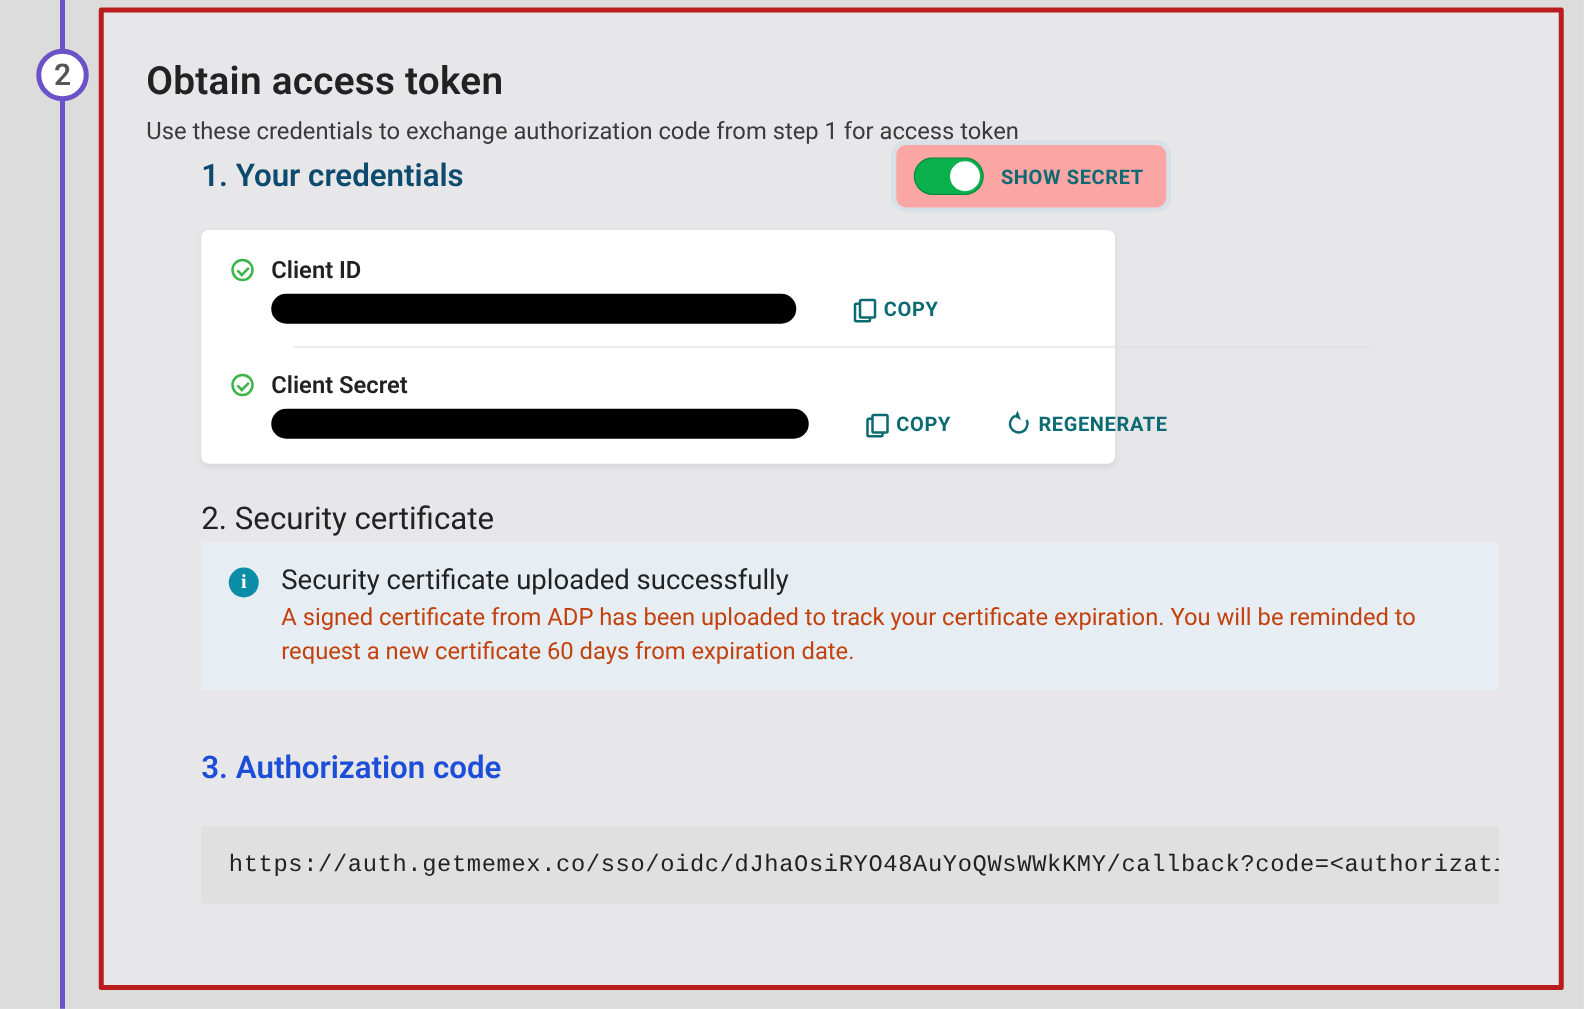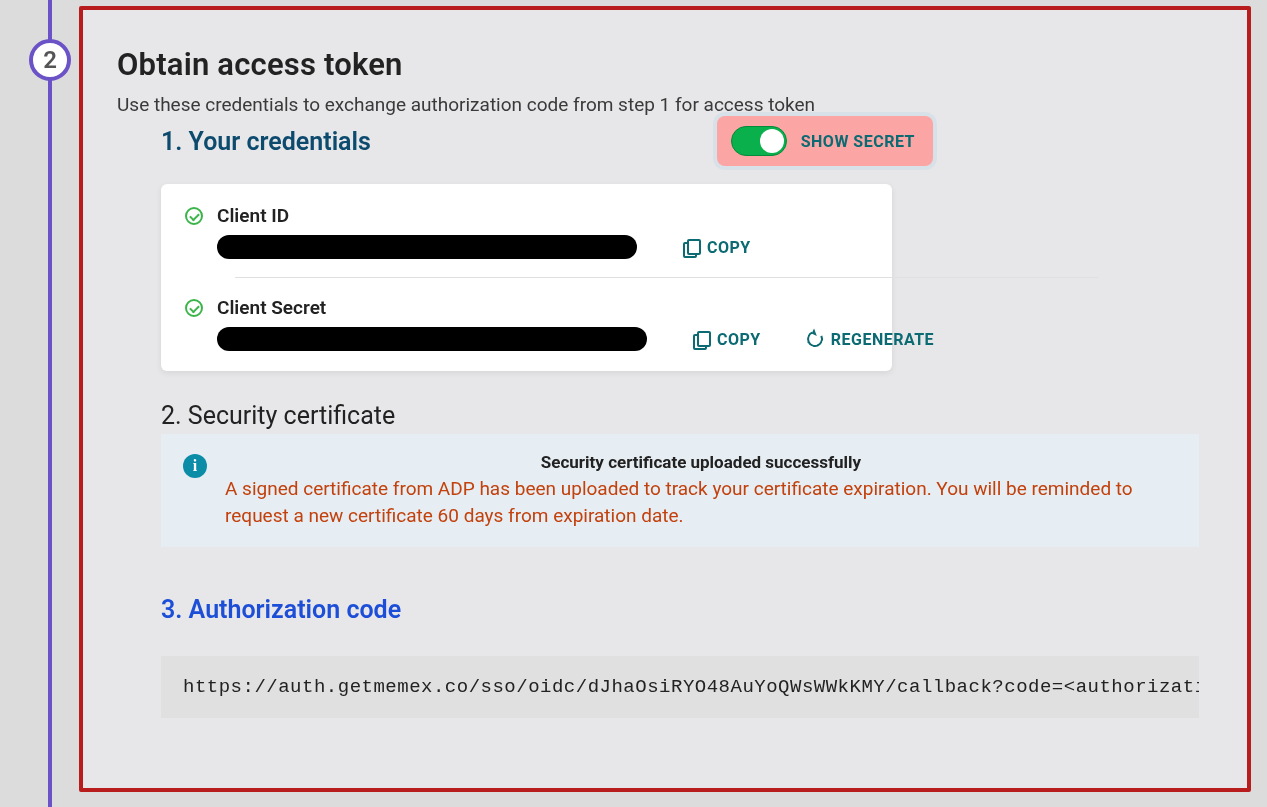--- a/index.html
+++ b/index.html
@@ -240,25 +240,24 @@
     font-weight: 700;
     font-family: Georgia, serif;
     font-size: 16px;
     display: flex;
     align-items: center;
     justify-content: center;
     flex-shrink: 0;
     margin-top: 2px;
   }
   .info-title {
-    font-size: 17px;
-    font-weight: 700;
+    font-size: 22px;
+    font-weight: 400;
     color: #222;
     margin-bottom: 4px;
-    text-align: center;
   }
   .info-body {
     font-size: 19px;
     color: #c2410c;
     line-height: 1.4;
   }
   .code-block {
     background: #e0e0e0;
     padding: 20px 22px;
     font-family: "Courier New", Courier, monospace;

